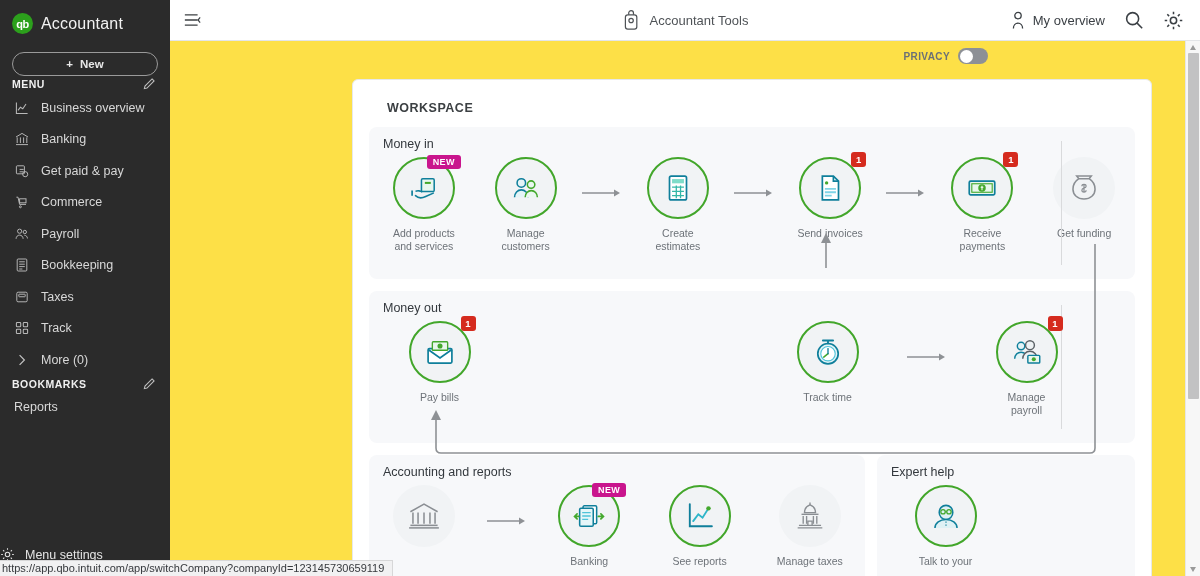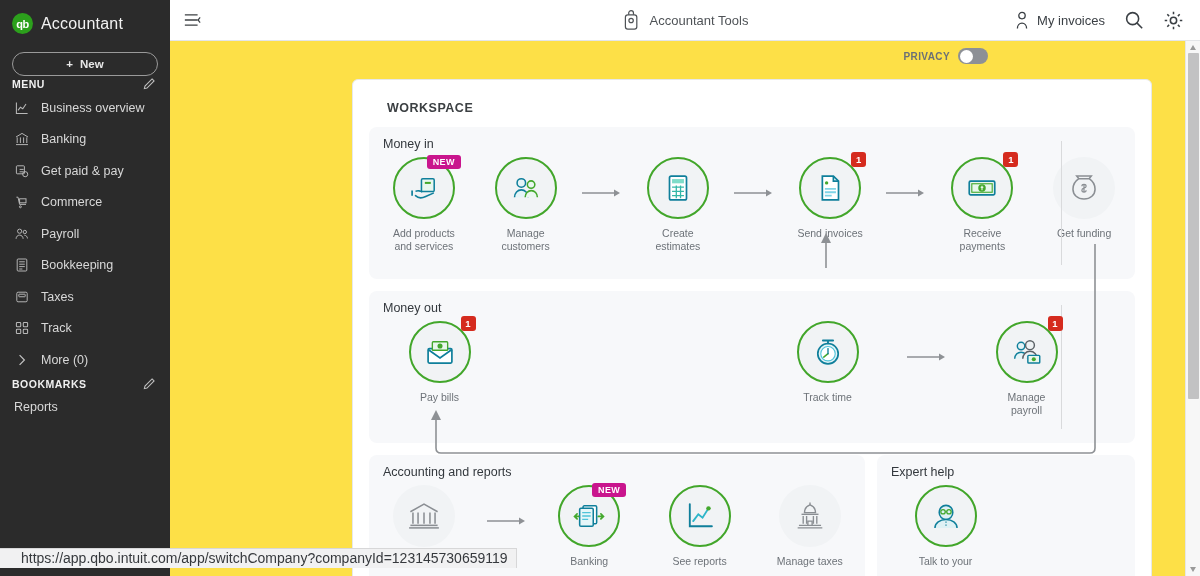--- a/index.html
+++ b/index.html
@@ -152,23 +152,23 @@
 
   .bottom-row { display: flex; gap: 12px; }
   .band.ar { width: 496px; margin-bottom: 0; }
   .band.eh { width: 276px; margin-bottom: 0; }
 
   
   .conn { position: absolute; left: 0; top: 0; width: 1200px; height: 576px; pointer-events: none; z-index: 3; }
 
   
   .statusbar {
-    position: absolute; left: 0; bottom: 8px; z-index: 20;
+    position: absolute; left: 0; bottom: 0; z-index: 20;
     background: #f1f1f2; border-top: 1px solid #d7d7d8; border-right: 1px solid #d7d7d8;
-    font-size: 14px; color: #36393d; padding: 1px 8px 2px 21px;
+    font-size: 11px; color: #36393d; padding: 1px 8px 2px 2px;
     font-family: "Liberation Sans", sans-serif; white-space: nowrap;
   }
   .vscroll {
     position: absolute; right: 0; top: 41px; width: 15px; bottom: 0;
     background: #f7f7f7; border-left: 1px solid #e6e6e6; z-index: 15;
   }
   .vscroll .thumb {
     position: absolute; left: 2px; top: 12px; width: 11px; height: 346px;
     background: #c2c2c3; border-radius: 1px;
   }
@@ -307,21 +307,21 @@
         </svg>
         <span class="acct-tools-label">Accountant Tools</span>
       </div>
 
       <div class="top-right">
         <div class="my-experts">
           <svg width="16" height="19" viewBox="0 0 16 19" fill="none" stroke="#3a3f44" stroke-width="1.3">
             <circle cx="8" cy="4.6" r="3.2"></circle>
             <path d="M3.4 17.4c0-3 2-5.3 4.6-5.3s4.6 2.3 4.6 5.3"></path>
           </svg>
-          <span>My invoices</span>
+          <span>My overview</span>
         </div>
         <svg width="20" height="20" viewBox="0 0 22 22" fill="none" stroke="#3a3f44" stroke-width="1.7">
           <circle cx="9.5" cy="9.5" r="6.6"></circle>
             <path d="M14.4 14.4l5.6 5.6"></path>
         </svg>
         <svg width="21" height="21" viewBox="0 0 22 22" fill="none" stroke="#3a3f44" stroke-width="1.6">
           <circle cx="11" cy="11" r="3.3"></circle>
           <path d="M11 1.8v2.6M11 17.6v2.6M1.8 11h2.6M17.6 11h2.6M4.5 4.5l1.9 1.9M15.6 15.6l1.9 1.9M17.5 4.5l-1.9 1.9M6.4 15.6l-1.9 1.9"></path>
         </svg>
       </div>

